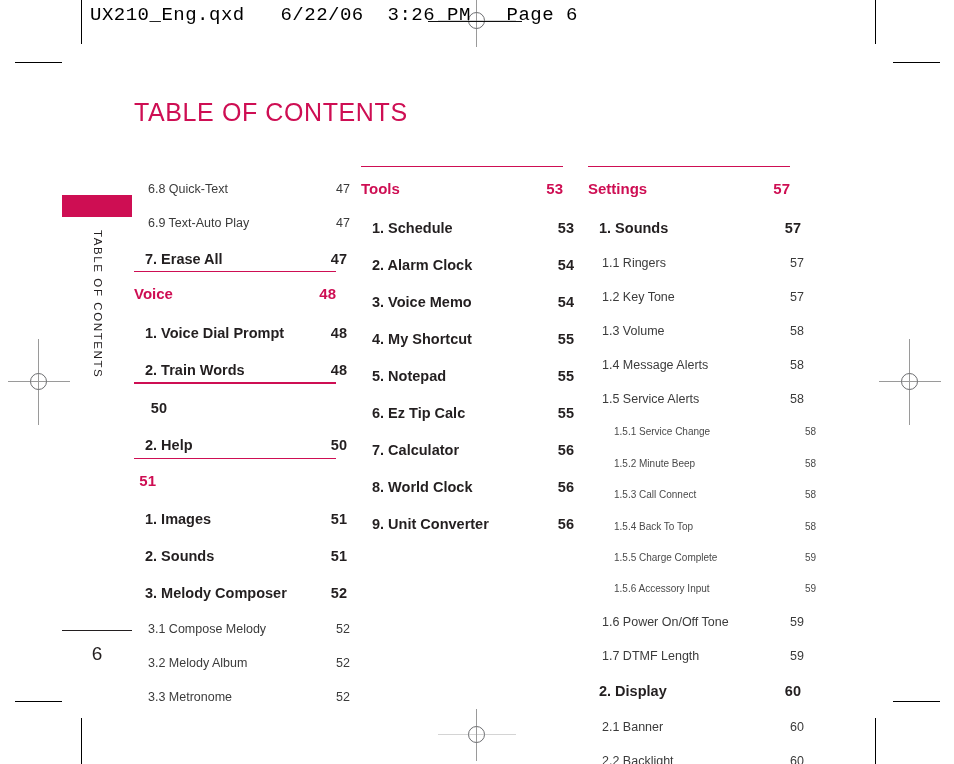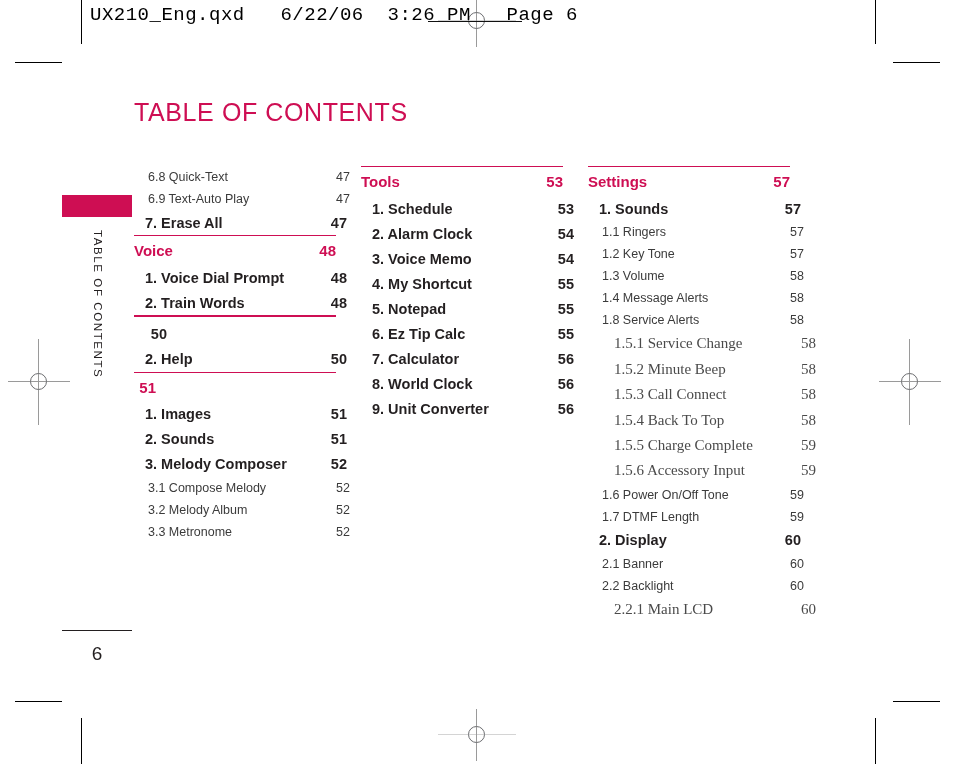--- a/index.html
+++ b/index.html
@@ -146,20 +146,21 @@
     height: 1.3px;
     background: #ce0e53;
     width: 100%;
     margin-bottom: 5px;
   }
 
   .row {
     display: flex;
     align-items: flex-end;
     width: 100%;
+    margin-top: 12px;
   }
   .row .label {
     flex: 1 1 auto;
     white-space: nowrap;
     overflow: hidden;
   }
   .row .page {
     flex: 0 0 auto;
     text-align: right;
     min-width: 22px;
@@ -180,26 +181,25 @@
     padding-left: 11px;
   }
   .lvl-2 {
     font-size: 12.5px;
     font-weight: 400;
     color: #3b3b3b;
     padding: 4px 0;
     padding-left: 14px;
   }
   .lvl-3 {
-    font-size: 15px;
+    font-size: 10px;
     font-weight: 400;
     color: #4a4a4a;
     padding: 4.2px 0;
     padding-left: 26px;
-    font-family: Liberation Serif, serif;
   }
   .lvl-1 .page { font-weight: 700; }
   .lvl-head .page { font-weight: 700; }
 
   
   .brand-easy { font-weight: 700; letter-spacing: 0.3px; }
   .brand-edge { font-weight: 400; }
   .brand-sm {
     font-size: 0.62em;
     vertical-align: super;
@@ -389,21 +389,21 @@
         </div>
         <div class="row lvl-2">
           <span class="label">1.3 Volume</span>
           <span class="page">58</span>
         </div>
         <div class="row lvl-2">
           <span class="label">1.4 Message Alerts</span>
           <span class="page">58</span>
         </div>
         <div class="row lvl-2">
-          <span class="label">1.8 Service Alerts</span>
+          <span class="label">1.5 Service Alerts</span>
           <span class="page">58</span>
         </div>
         <div class="row lvl-3">
           <span class="label">1.5.1 Service Change</span>
           <span class="page">58</span>
         </div>
         <div class="row lvl-3">
           <span class="label">1.5.2 Minute Beep</span>
           <span class="page">58</span>
         </div>

